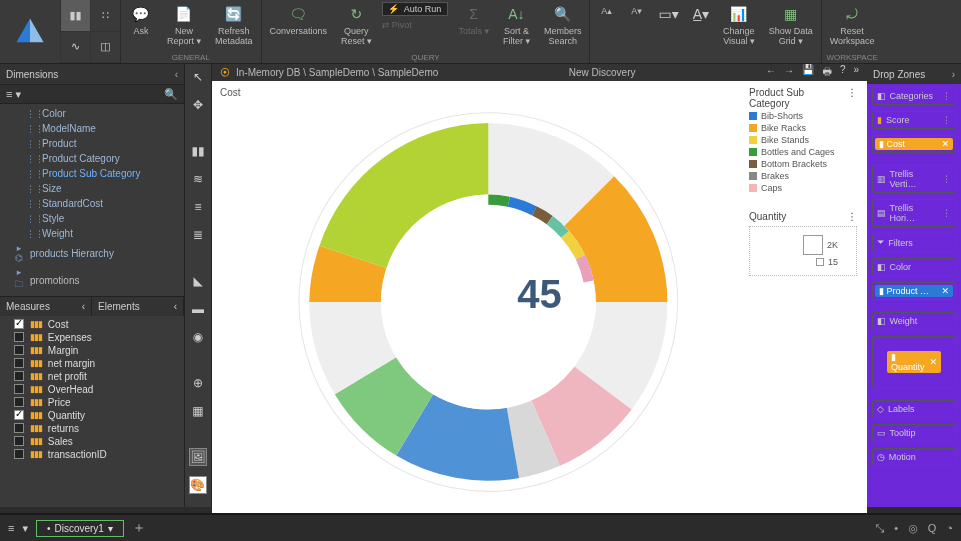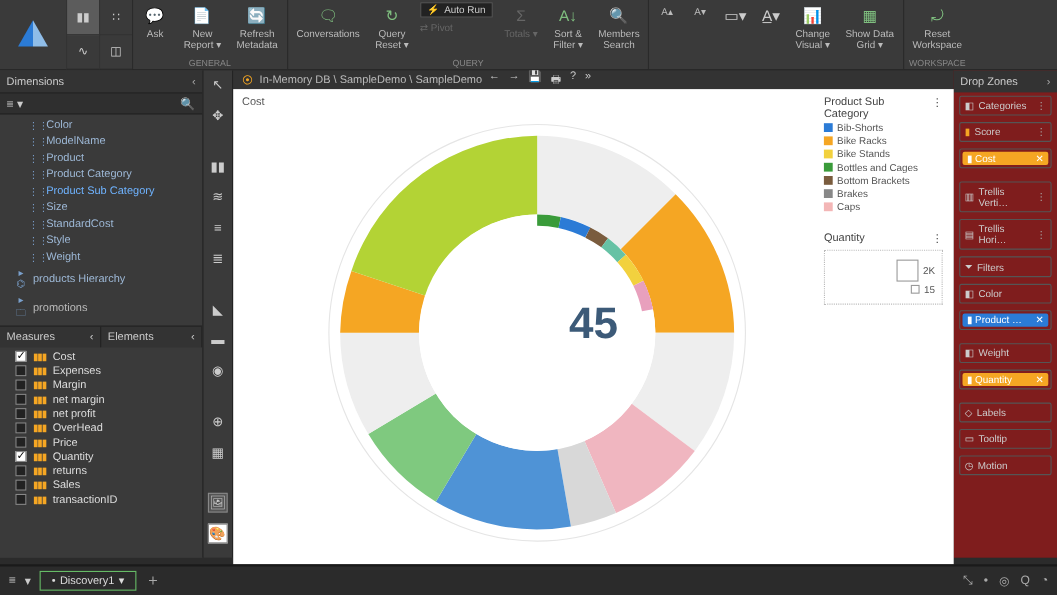--- a/index.html
+++ b/index.html
@@ -47,24 +47,24 @@
   .crumbs .navicons { display:flex; gap:8px; color:#ccc; }
   .canvas { flex:1; background:#fff; position:relative; }
   .canvas-title { position:absolute; top:6px; left:8px; font-size:10px; color:#555; }
   .legend1 { position:absolute; top:6px; right:10px; width:108px; }
   .legend1 .lh { font-size:10px; color:#444; display:flex; justify-content:space-between; }
   .legend1 .li { display:flex; align-items:center; gap:4px; font-size:9px; color:#555; margin-top:2px; }
   .legend1 .sw { width:8px; height:8px; }
   .legend2 { position:absolute; top:130px; right:10px; width:108px; }
   .legend2 .lh { font-size:10px; color:#444; display:flex; justify-content:space-between; }
   .legend2 .bx { border:1px dotted #bbb; margin-top:4px; padding:6px; font-size:9px; color:#555; }
-  .legend2 .row { display:flex; align-items:center; justify-content:flex-end; gap:4px; margin:2px 0; }
+  .legend2 .row { display:flex; align-items:center; justify-content:flex-end; gap:4px; margin:2px 12px; }
   .legend2 .sq { border:1px solid #999; background:#fff; }
   .centernum { position:absolute; top:50%; left:50%; transform:translate(-50%,-55%); font-size:40px; font-weight:600; color:#3c5a78; }
-  .rightpanel { width:94px; background:#7f1d1d; display:flex; flex-direction:column; }
+  .rightpanel { width:94px; background:#6d28d9; display:flex; flex-direction:column; }
   .dz { border:1px solid #555; margin:3px 5px; border-radius:2px; padding:3px 4px; font-size:9px; color:#ccc; display:flex; align-items:center; gap:4px; }
   .dz .chip { flex:1; display:flex; align-items:center; justify-content:space-between; background:#f5a623; color:#fff; padding:1px 4px; border-radius:2px; }
   .dz .chip.blue { background:#2b7bd6; }
   .dz .lbl { flex:1; }
   .dz .dots { color:#aaa; }
   .footer { position:absolute; bottom:0; left:0; right:0; height:28px; background:#2b2b2b; border-top:2px solid #1a1a1a; display:flex; align-items:center; padding:0 8px; gap:8px; }
   .tab { border:1px solid #6b6; padding:2px 10px; font-size:10px; color:#ddd; display:flex; align-items:center; gap:4px; }
   .footer .plus { color:#aaa; font-size:14px; }
   .footer .right { margin-left:auto; display:flex; gap:10px; color:#aaa; }
 </style>
@@ -325,20 +325,21 @@
     <div class="tb">▦</div>
     <div class="sep"></div>
     <div class="tb" style="background:#555;border:1px solid #888">🖼</div>
     <div class="tb" style="background:#fff;border:1px solid #888">🎨</div>
   </div>
 
   <div class="canvaswrap">
     <div class="crumbs">
       <span style="color:#f5a623">⦿</span>
       <span>In-Memory DB \ SampleDemo \ SampleDemo</span>
+      <span class="center">New Discovery</span>
       <span class="navicons">
         <span>←</span>
         <span>→</span>
         <span>💾</span>
         <span>🖶</span>
         <span>?</span>
         <span>»</span>
       </span>
     </div>
     <div class="canvas">
@@ -470,21 +471,21 @@
         <div class="chip blue">
           <span>▮ <span>Product …</span></span>
           <span>✕</span>
         </div>
       </div>
     <div style="height:6px"></div>
     <div class="dz">
         <span>◧</span>
         <span class="lbl">Weight</span>
       </div>
-    <div class="dz" style="padding:2px">
+    <div class="dz" style="padding:14px">
         <div class="chip">
           <span>▮ <span>Quantity</span></span>
           <span>✕</span>
         </div>
       </div>
     <div style="height:6px"></div>
     <div class="dz">
         <span>◇</span>
         <span class="lbl">Labels</span>
       </div>

